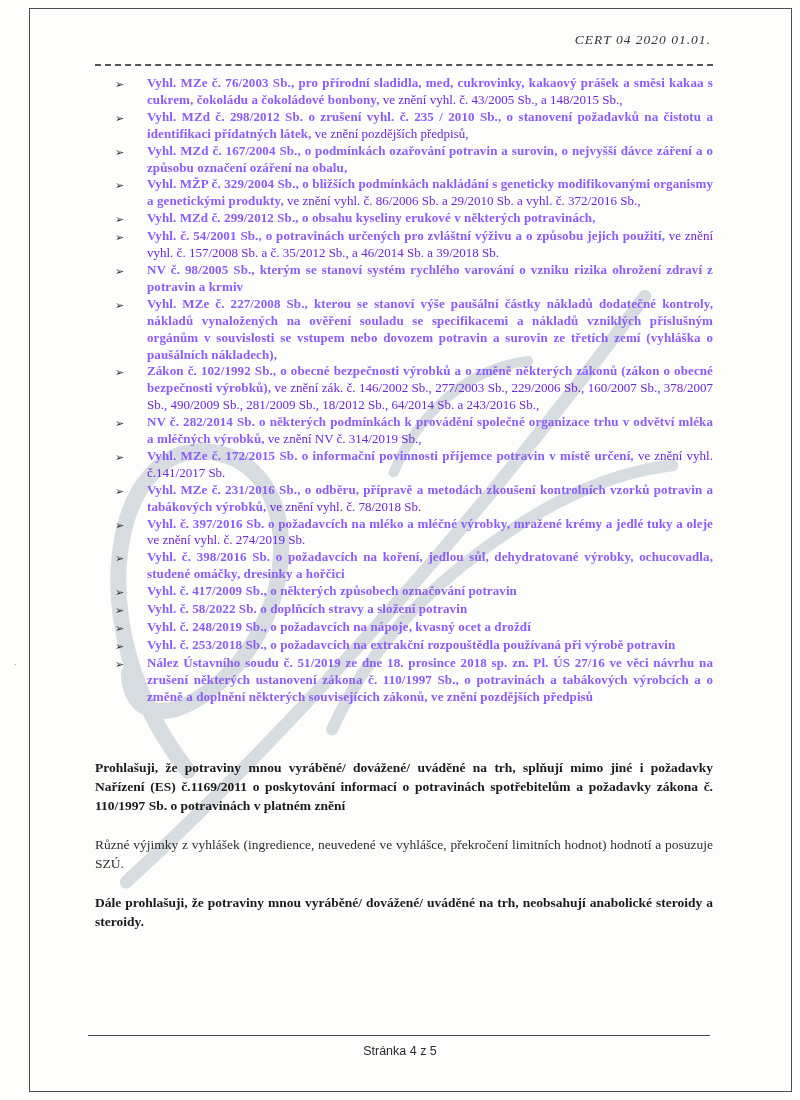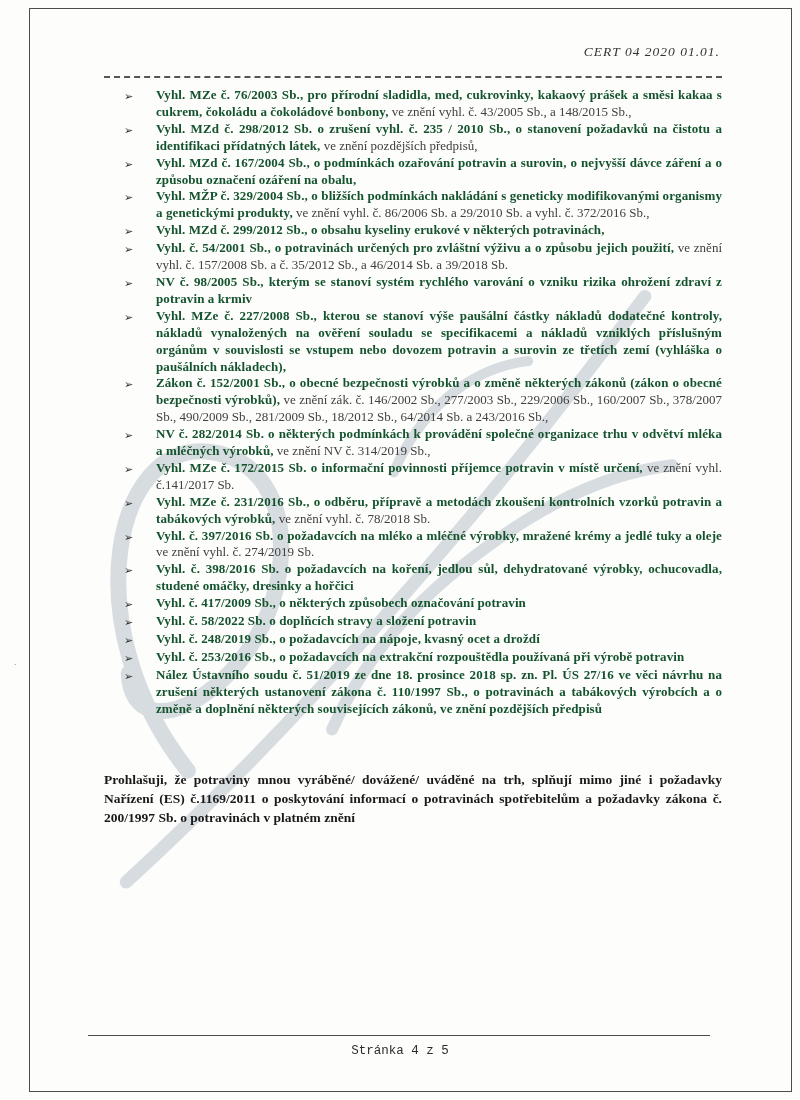--- a/index.html
+++ b/index.html
@@ -16,21 +16,21 @@
     overflow:hidden;
   }
   .page-border {
     position:absolute;
     top:8px; left:29px; right:8px; bottom:8px;
     border:1.5px solid #4d4d4d;
     pointer-events:none;
   }
   .content {
     position:absolute;
-    left:104px; top:32px; width:618px;margin-top:12px;
+    left:95px; top:32px; width:618px;
   }
   .doc-code {
     text-align:right;
     font-style:italic;
     font-size:13.5px;
     letter-spacing:1px;
     color:#333;
     padding-right:2px;
   }
   .dashed-divider {
@@ -51,41 +51,41 @@
   .marker {
     flex:0 0 32px;
     font-size:11px;
     color:#2a2a2a;
     padding-top:1px;
   }
   .item-text {
     flex:1;
     text-align:justify;
   }
-  .item-text b { font-weight:700; color:#14532d; letter-spacing:0.1px; }
-  .item-text .rest { color:#404040; }
+  .item-text b { font-weight:700; color:#8b5cf6; letter-spacing:0.1px; }
+  .item-text .rest { color:#6d28d9; }
   .para {
     margin-top:20px;
     font-size:13.5px;
     line-height:19px;
     text-align:justify;
     color:#2e2e2e;
   }
   .para.first { margin-top:52px; }
   .para.bold { font-weight:700; color:#1a1a1a; }
   .footer-divider {
     position:absolute;
     left:88px; right:90px; bottom:64px;
     border-top:1.5px solid #4d4d4d;
   }
   .page-number {
     position:absolute;
     left:0; right:0; bottom:42px;
     text-align:center;
-    font-family:Liberation Mono, monospace;
+    font-family:Liberation Sans, sans-serif;
     font-size:12.5px;
     color:#2c2c2c;
   }
   .watermark {
     position:absolute;
     left:-10px; top:240px;
     width:780px; height:660px;
     pointer-events:none;
     opacity:0.55;
   }
@@ -147,21 +147,21 @@
       <li>
           <span class="marker">➢</span>
           <span class="item-text"><b>NV č. 98/2005 Sb., kterým se stanoví systém rychlého varování o vzniku rizika ohrožení zdraví z potravin a krmiv</b><span class="rest"></span></span>
         </li>
       <li>
           <span class="marker">➢</span>
           <span class="item-text"><b>Vyhl. MZe č. 227/2008 Sb., kterou se stanoví výše paušální částky nákladů dodatečné kontroly, nákladů vynaložených na ověření souladu se specifikacemi a nákladů vzniklých příslušným orgánům v souvislosti se vstupem nebo dovozem potravin a surovin ze třetích zemí (vyhláška o paušálních nákladech),</b><span class="rest"></span></span>
         </li>
       <li>
           <span class="marker">➢</span>
-          <span class="item-text"><b>Zákon č. 152/2001 Sb., o obecné bezpečnosti výrobků a o změně některých zákonů (zákon o obecné bezpečnosti výrobků),</b><span class="rest"> ve znění zák. č. 146/2002 Sb., 277/2003 Sb., 229/2006 Sb., 160/2007 Sb., 378/2007 Sb., 490/2009 Sb., 281/2009 Sb., 18/2012 Sb., 64/2014 Sb. a 243/2016 Sb.,</span></span>
+          <span class="item-text"><b>Zákon č. 102/1992 Sb., o obecné bezpečnosti výrobků a o změně některých zákonů (zákon o obecné bezpečnosti výrobků),</b><span class="rest"> ve znění zák. č. 146/2002 Sb., 277/2003 Sb., 229/2006 Sb., 160/2007 Sb., 378/2007 Sb., 490/2009 Sb., 281/2009 Sb., 18/2012 Sb., 64/2014 Sb. a 243/2016 Sb.,</span></span>
         </li>
       <li>
           <span class="marker">➢</span>
           <span class="item-text"><b>NV č. 282/2014 Sb. o některých podmínkách k provádění společné organizace trhu v odvětví mléka a mléčných výrobků,</b><span class="rest"> ve znění NV č. 314/2019 Sb.,</span></span>
         </li>
       <li>
           <span class="marker">➢</span>
           <span class="item-text"><b>Vyhl. MZe č. 172/2015 Sb. o informační povinnosti příjemce potravin v místě určení,</b><span class="rest"> ve znění vyhl. č.141/2017 Sb.</span></span>
         </li>
       <li>
@@ -183,28 +183,30 @@
       <li>
           <span class="marker">➢</span>
           <span class="item-text"><b>Vyhl. č. 58/2022 Sb. o doplňcích stravy a složení potravin</b><span class="rest"></span></span>
         </li>
       <li>
           <span class="marker">➢</span>
           <span class="item-text"><b>Vyhl. č. 248/2019 Sb., o požadavcích na nápoje, kvasný ocet a droždí</b><span class="rest"></span></span>
         </li>
       <li>
           <span class="marker">➢</span>
-          <span class="item-text"><b>Vyhl. č. 253/2016 Sb., o požadavcích na extrakční rozpouštědla používaná při výrobě potravin</b><span class="rest"></span></span>
+          <span class="item-text"><b>Vyhl. č. 253/2018 Sb., o požadavcích na extrakční rozpouštědla používaná při výrobě potravin</b><span class="rest"></span></span>
         </li>
       <li>
           <span class="marker">➢</span>
           <span class="item-text"><b>Nález Ústavního soudu č. 51/2019 ze dne 18. prosince 2018 sp. zn. Pl. ÚS 27/16 ve věci návrhu na zrušení některých ustanovení zákona č. 110/1997 Sb., o potravinách a tabákových výrobcích a o změně a doplnění některých souvisejících zákonů, ve znění pozdějších předpisů</b><span class="rest"></span></span>
         </li>
     </ul>
 
-    <p class="para bold first">Prohlašuji, že potraviny mnou vyráběné/ dovážené/ uváděné na trh, splňují mimo jiné i požadavky Nařízení (ES) č.1169/2011 o poskytování informací o potravinách spotřebitelům a požadavky zákona č. 200/1997 Sb. o potravinách v platném znění</p>
+    <p class="para bold first">Prohlašuji, že potraviny mnou vyráběné/ dovážené/ uváděné na trh, splňují mimo jiné i požadavky Nařízení (ES) č.1169/2011 o poskytování informací o potravinách spotřebitelům a požadavky zákona č. 110/1997 Sb. o potravinách v platném znění</p>
+    <p class="para">Různé výjimky z vyhlášek (ingredience, neuvedené ve vyhlášce, překročení limitních hodnot) hodnotí a posuzuje SZÚ.</p>
+    <p class="para bold">Dále prohlašuji, že potraviny mnou vyráběné/ dovážené/ uváděné na trh, neobsahují anabolické steroidy a steroidy.</p>
 
   </div>
 
   <div class="footer-divider"></div>
   <div class="page-number">Stránka 4 z 5</div>
 
 </div>
 
 </body></html>

